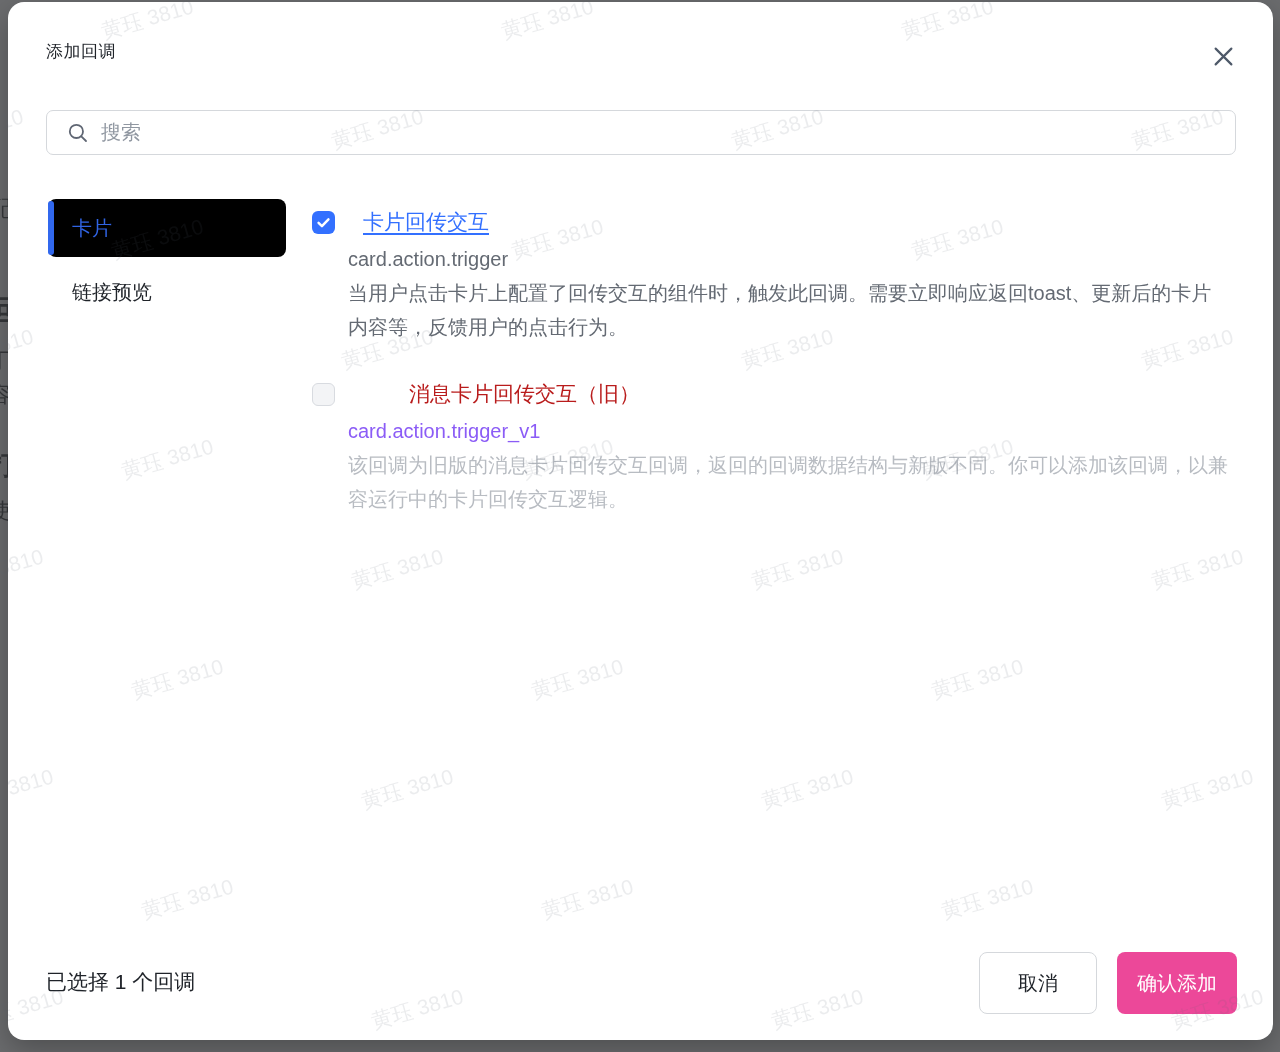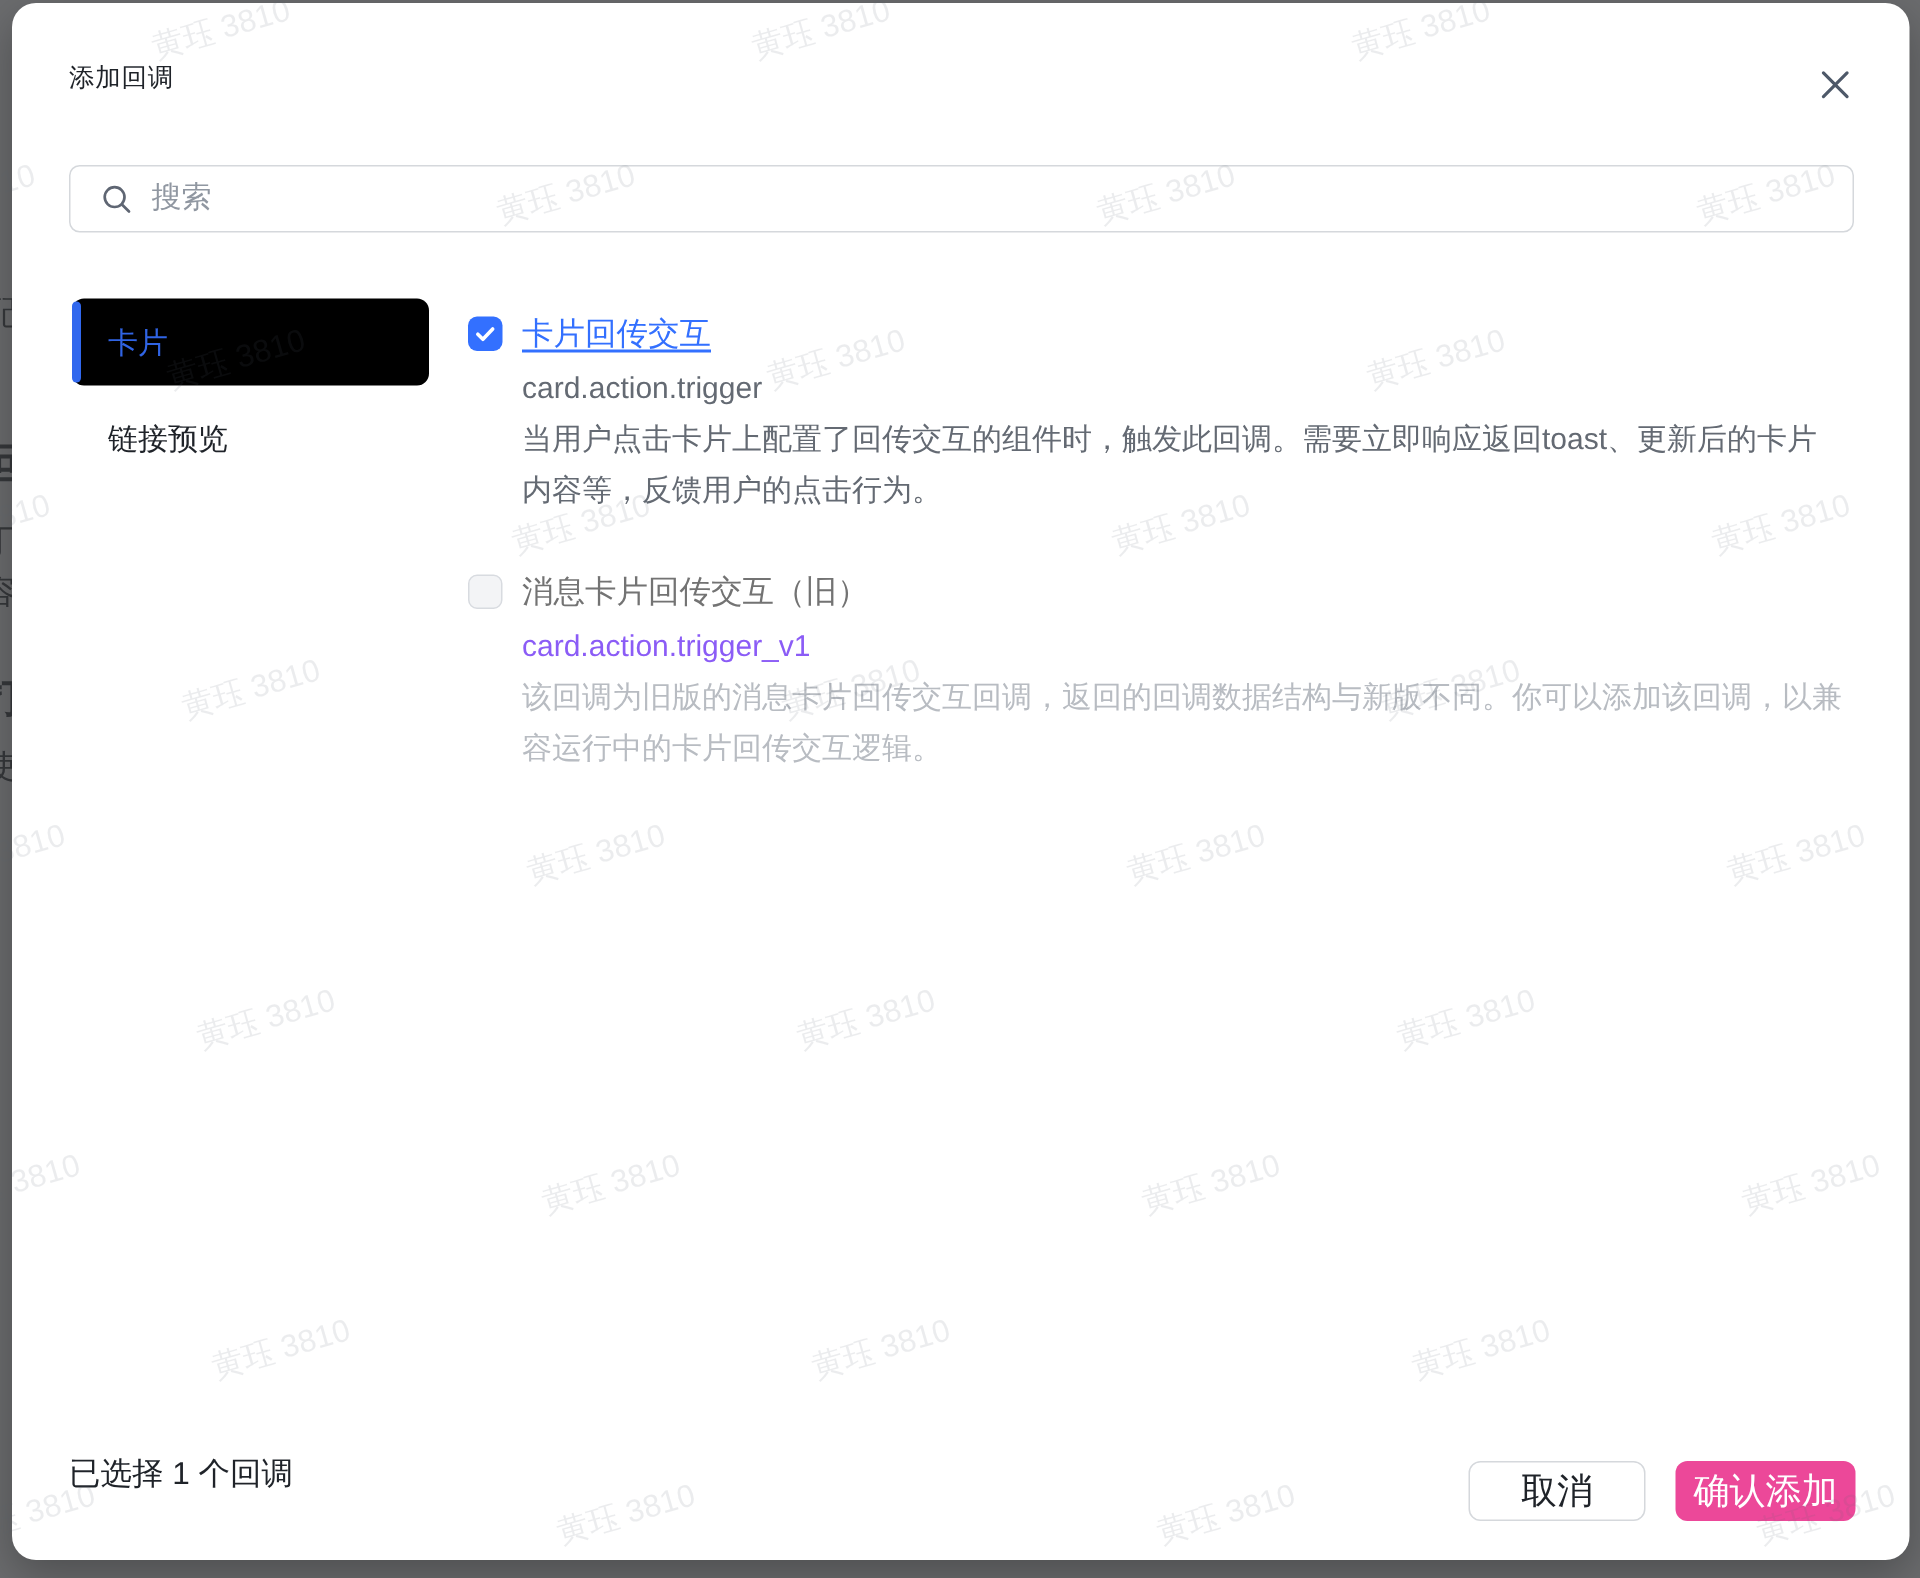--- a/index.html
+++ b/index.html
@@ -51,48 +51,48 @@
     font-size:20px;color:#1f2329;cursor:pointer;
   }
   .side-item.selected{background:#000000;color:#3064e4;}
   .side-item.selected .active-bar{
     position:absolute;left:0;top:2px;bottom:2px;width:6px;border-radius:4px;
     background:#3168ee;
   }
   
   .content{position:absolute;left:304px;top:206px;width:900px;}
   .option{margin-bottom:36px;}
-  .option-header{display:flex;align-items:center;gap:13px;text-align:center;}
+  .option-header{display:flex;align-items:center;gap:28px;text-align:center;}
   .checkbox{
     width:23px;height:23px;border-radius:6px;box-sizing:border-box;flex:0 0 auto;
     display:flex;align-items:center;justify-content:center;cursor:pointer;
   }
   .checkbox.checked{background:#3370ff;}
   .checkbox.unchecked{background:#f3f4f6;border:1.5px solid #d8dbe0;}
   .option-label{
     font-size:21px;color:#3370ff;text-decoration:underline;
     text-underline-offset:4px;text-decoration-thickness:1.5px;cursor:pointer;
   }
   .option.disabled .option-label{
-    color:#737373;text-decoration:none;cursor:default;
+    color:#b91c1c;text-decoration:none;cursor:default;margin-left:46px;
   }
   .option-body{margin-left:36px;}
   .option-api{font-size:20px;color:#646a73;line-height:34px;margin-top:6px;}
   .option-desc{font-size:20px;color:#646a73;line-height:34px;width:882px;}
   .option.disabled .option-api{color:#8b5cf6;}
   .option.disabled .option-desc{color:#b8bcc2;}
   
   .footer-text{
     position:absolute;left:38px;bottom:44px;font-size:21px;color:#1f2329;
   }
   .footer-buttons{
     position:absolute;right:36px;bottom:26px;display:flex;gap:20px;
   }
   .btn{
-    height:40px;border-radius:8px;font-size:24px;display:flex;
+    height:62px;border-radius:8px;font-size:20px;display:flex;
     align-items:center;justify-content:center;cursor:pointer;
     box-sizing:border-box;font-family:inherit;
   }
   .btn-cancel{width:118px;background:#fff;border:1px solid #d5d8dc;color:#1f2329;}
   .btn-confirm{width:120px;background:#ec4899;border:none;color:#ffffff;}
   
   #watermark-layer{
     position:absolute;inset:0;z-index:50;pointer-events:none;overflow:hidden;
   }
   .wm{

